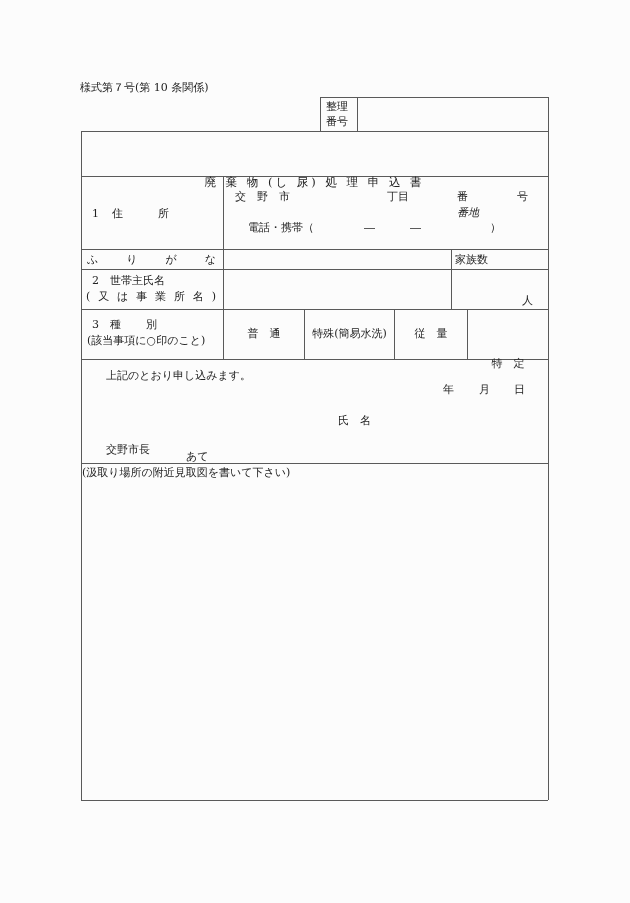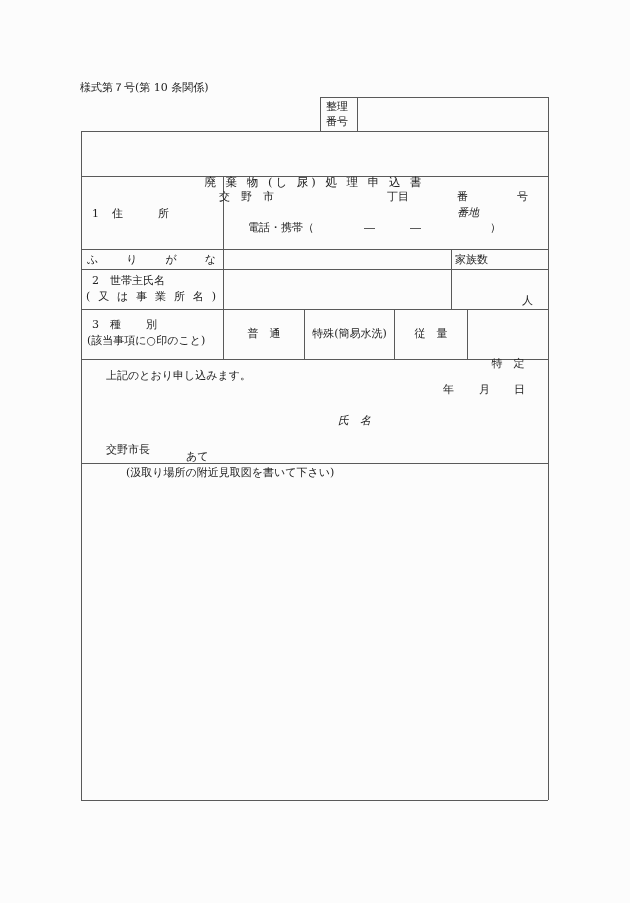--- a/index.html
+++ b/index.html
@@ -50,21 +50,21 @@
   <div class="vl" style="left:467px;top:309px;height:50px;"></div>
 </div>
 
 <div class="t title" style="left:81px;top:148px;width:467px;text-align:center;">廃 棄 物 (し 尿) 処 理 申 込 書</div>
 
 <div>
   <div class="t" style="left:92px;top:207px;">1</div>
   <div class="t" style="left:112px;top:207px;">住</div>
   <div class="t" style="left:158px;top:207px;">所</div>
 
-  <div class="t" style="left:219px;top:190px;">交　野　市</div>
+  <div class="t" style="left:235px;top:190px;">交　野　市</div>
   <div class="t" style="left:387px;top:190px;">丁目</div>
   <div class="t" style="left:457px;top:190px;">番</div>
   <div class="t" style="left:517px;top:190px;">号</div>
   <div class="t" style="left:457px;top:206px;font-style:italic;">番地</div>
 
   <div class="t" style="left:248px;top:221px;">電話・携帯（</div>
   <div class="t" style="left:364px;top:221px;">―</div>
   <div class="t" style="left:410px;top:221px;">―</div>
   <div class="t" style="left:490px;top:221px;">）</div>
 
@@ -111,23 +111,23 @@
   <div class="t" style="left:468px;top:327px;width:80px;text-align:center;margin-top:30px;">特　定</div>
 </div>
 
 <div>
   <div class="t" style="left:106px;top:369px;">上記のとおり申し込みます。</div>
   <div class="t" style="left:443px;top:383px;">年</div>
   <div class="t" style="left:479px;top:383px;">月</div>
   <div class="t" style="left:514px;top:383px;">日</div>
   <div class="abs" style="left:380px;top:381px;width:150px;height:16px;"></div>
 
-  <div class="t" style="left:338px;top:414px;font-style:italic;">氏　名</div>
+  <div class="t" style="left:338px;top:414px;">氏　名</div>
   <div class="abs" style="left:380px;top:410px;width:160px;height:18px;"></div>
 
   <div class="t" style="left:106px;top:443px;">交野市長</div>
   <div class="t" style="left:186px;top:443px;margin-top:7px;">あて</div>
 </div>
 
 <div>
-  <div class="t" style="left:82px;top:466px;margin-left:44px;">(汲取り場所の附近見取図を書いて下さい)</div>
+  <div class="t" style="left:82px;top:466px;">(汲取り場所の附近見取図を書いて下さい)</div>
   <div class="abs" style="left:82px;top:482px;width:465px;height:317px;"></div>
 </div>
 
 </body></html>

